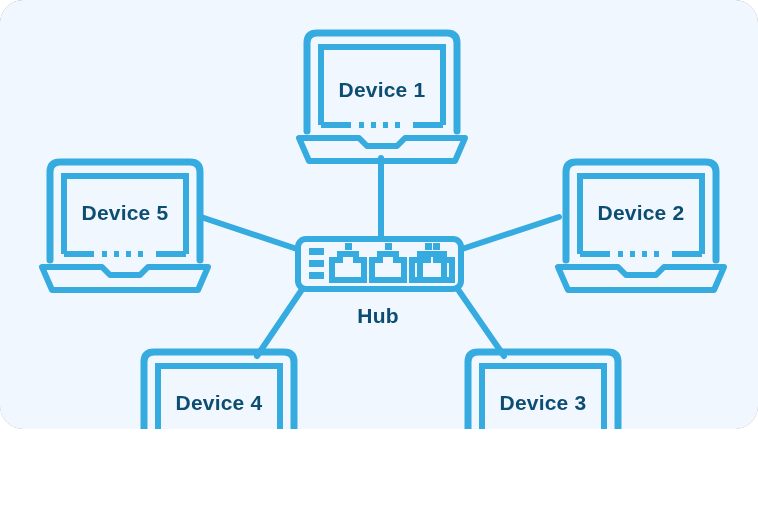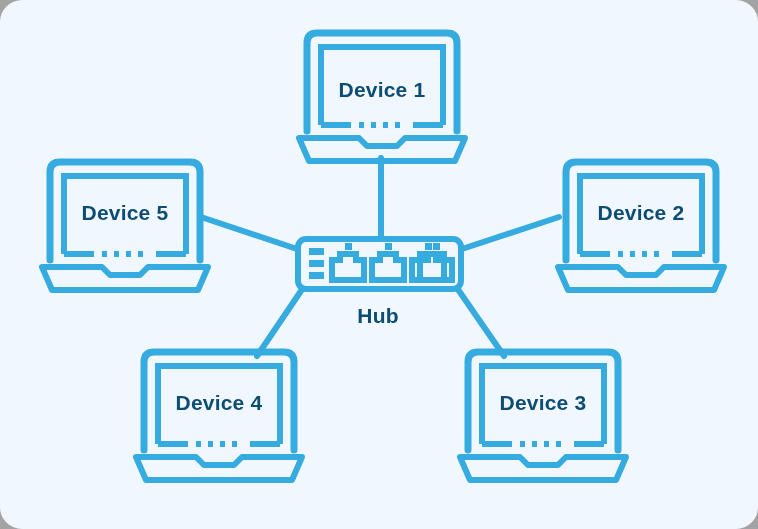--- a/index.html
+++ b/index.html
@@ -4,24 +4,25 @@
 <title>Star Topology Diagram</title>
 <style>
   html, body {
     margin: 0;
     padding: 0;
     background: #ffffff;
   }
   #canvas {
     position: relative;
     width: 758px;
-    height: 529px;
+    height: 429px;
     background: #a3a3a3;
     font-family: "Liberation Sans", sans-serif;
     overflow: hidden;
+    border-radius: 23px;
   }
   #diagram-svg {
     display: block;
     width: 758px;
     height: 529px;
   }
   .device-label {
     font-family: "Liberation Sans", sans-serif;
     font-weight: bold;
     font-size: 21px;

